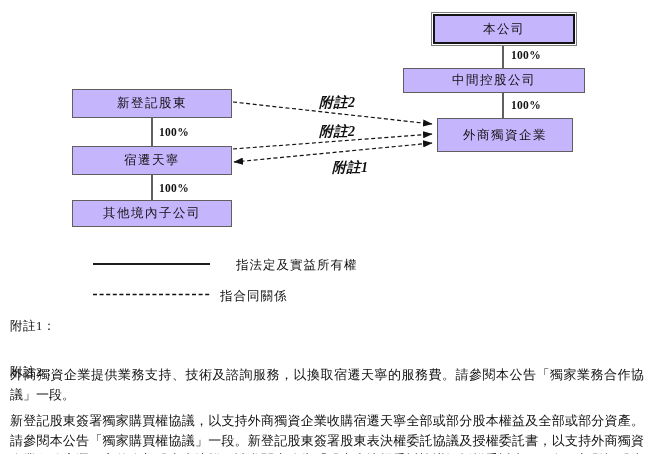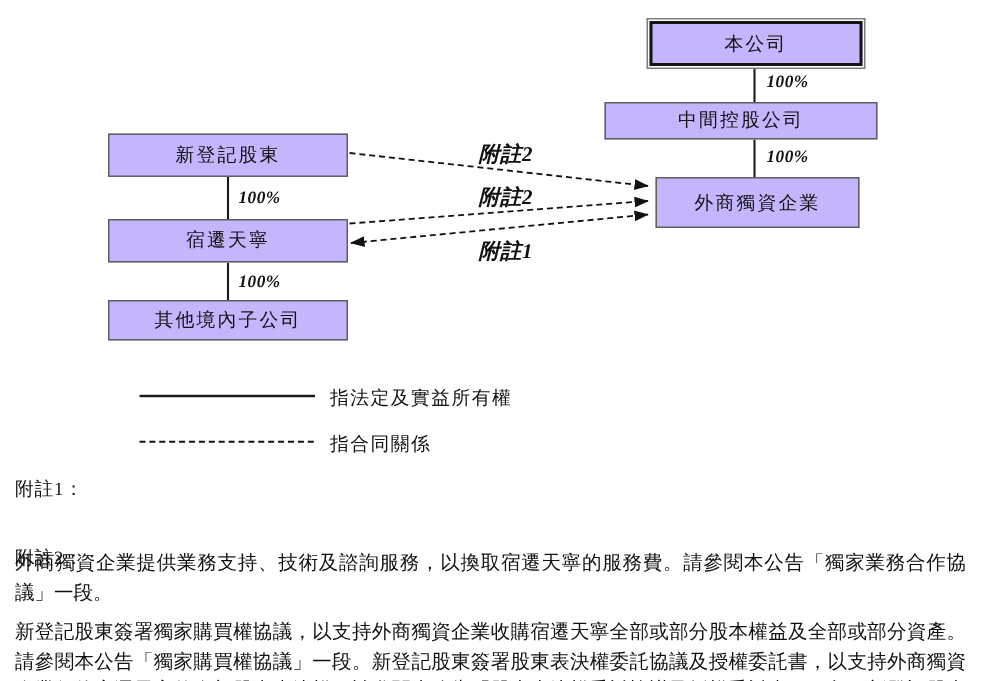--- a/index.html
+++ b/index.html
@@ -12,21 +12,21 @@
   .box {
     position:absolute; box-sizing:border-box; background:#c4b5fd;
     border:1px solid #5f5f5f; display:flex; align-items:center; justify-content:center;
     font-size:12.5px; letter-spacing:1.5px; white-space:nowrap;
   }
   .box--double {
     border:2px solid #151515;
     box-shadow:0 0 0 1px #ffffff, 0 0 0 2px #7d7d7d;
   }
   .pct {
-    position:absolute; font-size:11.5px; font-weight:600; letter-spacing:0.3px;font-style:italic;
+    position:absolute; font-size:11.5px; font-weight:600; letter-spacing:0.3px;
   }
   .arrow-label {
     position:absolute; font-style:italic; font-weight:600; font-size:14px;
     letter-spacing:0.5px;
   }
   .legend-label { position:absolute; font-size:12.5px; letter-spacing:1px; white-space:nowrap; }
   .note { position:absolute; left:10px; width:634px; display:flex; align-items:flex-start;flex-direction:column; }
   .note__label { flex:0 0 48px; font-size:12.5px; letter-spacing:0.5px; line-height:19.5px; }
   .note__text {
     flex:1; font-size:13px; line-height:19.5px; text-align:justify;
@@ -82,23 +82,23 @@
     <span>其他境內子公司</span>
   </div>
 
   <div class="pct" style="left:511px; top:49px;">100%</div>
   <div class="pct" style="left:511px; top:99px;">100%</div>
   <div class="pct" style="left:159px; top:126px;">100%</div>
   <div class="pct" style="left:159px; top:182px;">100%</div>
 
   <div class="arrow-label" style="left:319px; top:94px;">附註2</div>
   <div class="arrow-label" style="left:319px; top:123px;">附註2</div>
-  <div class="arrow-label" style="left:319px; top:159px;font-family:Liberation Serif, serif;">附註1</div>
+  <div class="arrow-label" style="left:332px; top:159px;font-family:Liberation Serif, serif;">附註1</div>
 
-  <div class="legend-label" style="left:220px; top:257px;">指法定及實益所有權</div>
+  <div class="legend-label" style="left:236px; top:257px;">指法定及實益所有權</div>
   <div class="legend-label" style="left:220px; top:288px;">指合同關係</div>
 
   <div class="note" style="top:317px;">
     <div class="note__label">附註1：</div>
     <div class="note__text">外商獨資企業提供業務支持、技術及諮詢服務，以換取宿遷天寧的服務費。請參閱本公告「獨家業務合作協議」一段。</div>
   </div>
 
   <div class="note" style="top:363px;">
     <div class="note__label">附註2：</div>
     <div class="note__text">新登記股東簽署獨家購買權協議，以支持外商獨資企業收購宿遷天寧全部或部分股本權益及全部或部分資產。請參閱本公告「獨家購買權協議」一段。新登記股東簽署股東表決權委託協議及授權委託書，以支持外商獨資企業行使宿遷天寧的全部股東表決權。請參閱本公告「股東表決權委託協議及授權委託書」一段。新登記股東就宿遷天寧的全部股本權益以外商獨資企業為受益人授予擔保權益。請參閱「股權質押協議」一段。</div>

